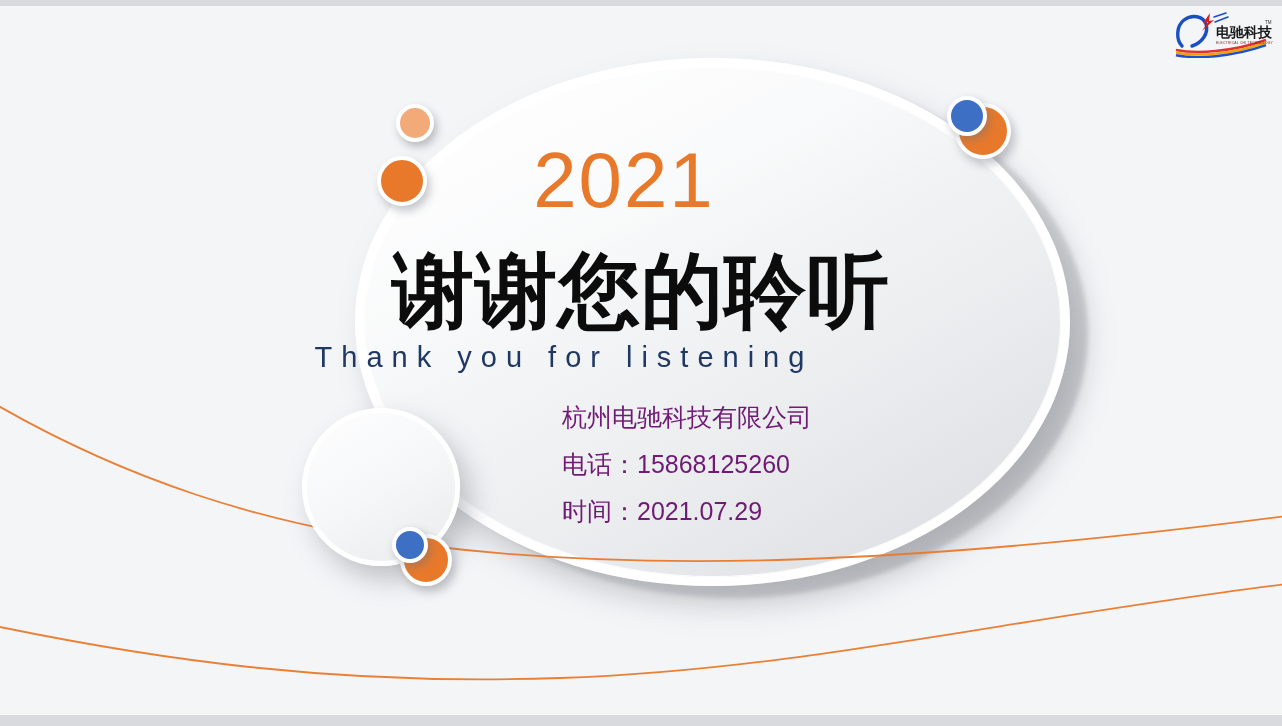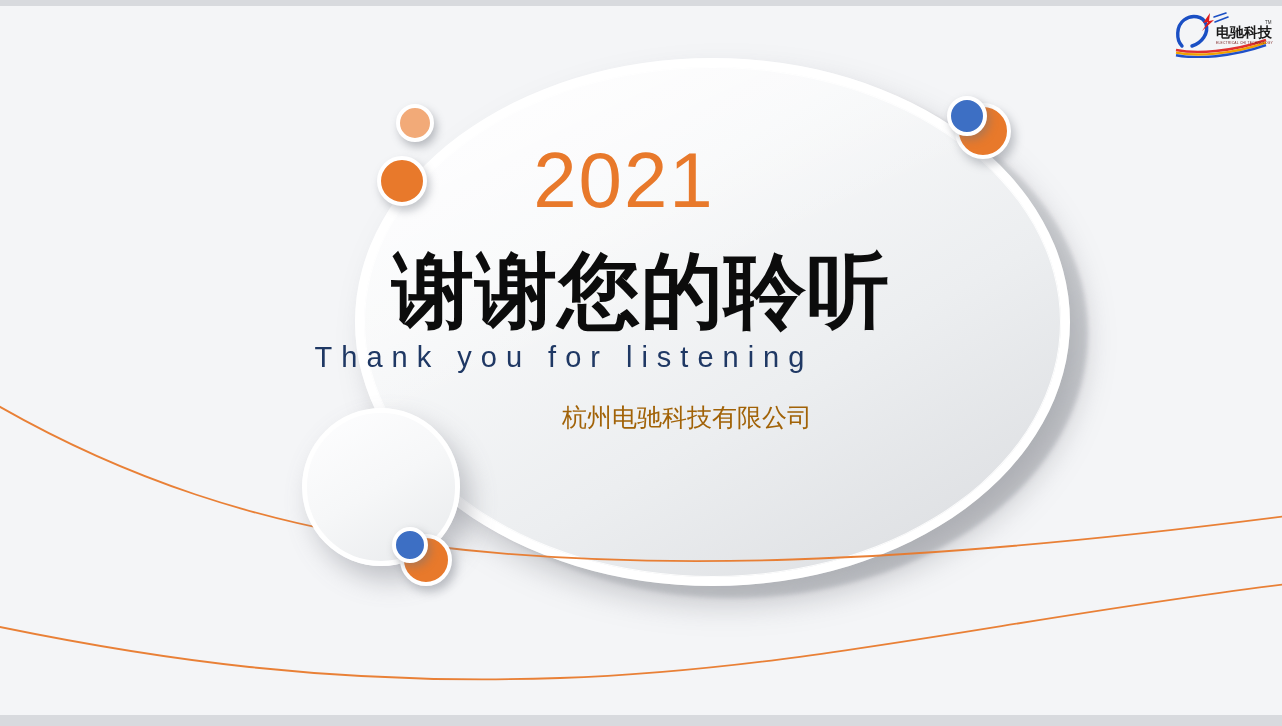--- a/index.html
+++ b/index.html
@@ -156,21 +156,21 @@
   }
   .contact {
     position:absolute;
     left:562px; top:388px;
     width:470px;
     text-align:left;
   }
   .contact-line {
     font-size:25px;
     font-weight:400;
-    color:#a16207;
+    color:#701a75;
     line-height:47px;
     white-space:nowrap;
   }
 
   
   .logo {
     position:absolute;
     right:8px; top:4px;
     width:104px; height:48px;
     z-index:30;
@@ -204,20 +204,22 @@
     <div class="deco ring c-orange-bl"></div>
     <div class="deco ring c-blue-bl"></div>
 
     <div class="text-stack">
       <div class="year">2021</div>
       <div class="headline-cn">谢谢您的聆听</div>
       <div class="headline-en">Thank you for listening</div>
 
       <div class="contact">
         <div class="contact-line">杭州电驰科技有限公司</div>
+        <div class="contact-line">电话：15868125260</div>
+        <div class="contact-line">时间：2021.07.29</div>
       </div>
     </div>
 
     <svg class="logo" viewBox="0 0 104 48">
 
       <path d="M6 40 C 26 44 62 42 96 30" stroke="#e03030" stroke-width="2.4" fill="none"></path>
       <path d="M6 42.6 C 26 46.6 62 44.6 96 32.6" stroke="#f0a000" stroke-width="2.4" fill="none"></path>
       <path d="M6 45.2 C 26 49.2 62 47.2 96 35.2" stroke="#2050c8" stroke-width="2.4" fill="none"></path>
 
       <path d="M12 36 C 6 30 6 16 14 10 C 22 4 33 6 36 14 C 39 23 32 33 22 36" stroke="#1a4fc4" stroke-width="3.4" fill="none" stroke-linecap="round"></path>

